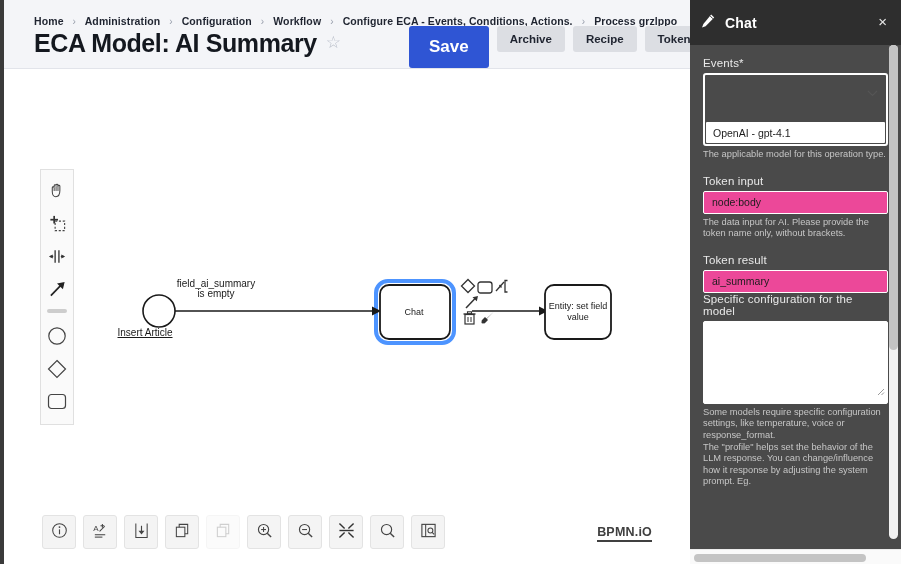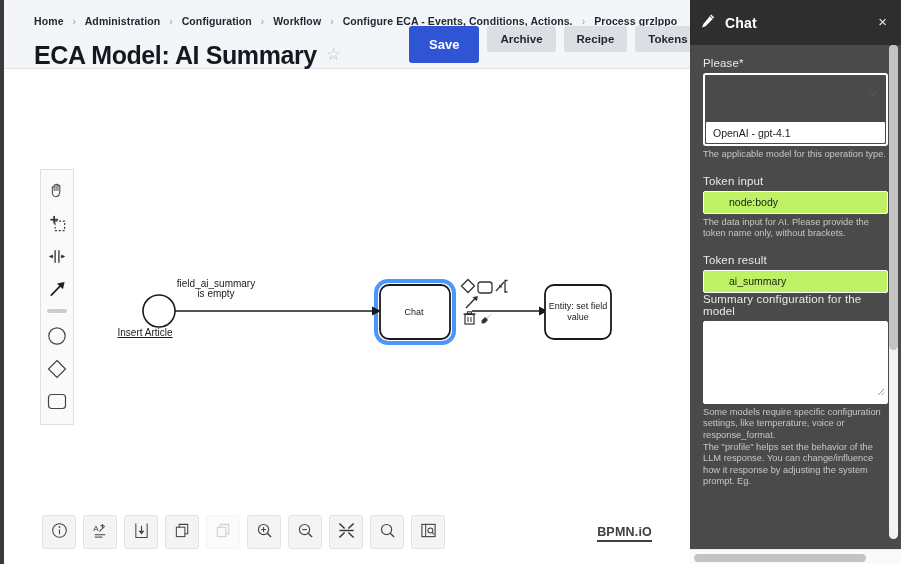--- a/index.html
+++ b/index.html
@@ -47,21 +47,21 @@
   #breadcrumb .crumb { color: #1f2430; text-decoration: none; }
   #breadcrumb .sep {
     color: #9aa0ad;
     font-weight: normal;
     margin: 0 6px;
     font-size: 10px;
   }
   #title-row {
     display: flex;
     align-items: center;
-    margin-top: 12px;
+    margin-top: 0;
   }
   #page-title {
     font-size: 25px;
     font-weight: bold;
     color: #14181f;
     letter-spacing: -0.4px;
     line-height: 30px;
   }
   #fav-star {
     margin-left: 9px;
@@ -85,21 +85,21 @@
     border: none;
     border-radius: 3px;
     cursor: pointer;
     white-space: nowrap;
     padding: 6px 12px;
   }
   .hbtn.primary {
     background: #2f55d4;
     color: #ffffff;
     padding: 11px 20px;
-    font-size: 13px;
+    font-size: 17px;
     border-radius: 3px;
   }
   .hbtn.secondary {
     background: #dcdee3;
     color: #1f2430;
     padding: 7px 13px;
   }
 
   
   #canvas {
@@ -266,27 +266,27 @@
   .field-help {
     font-size: 9.3px;
     color: #c6c6c6;
     line-height: 11.6px;
     margin-top: 3px;
     margin-bottom: 14px;
   }
   .inp {
     width: 100%;
     height: 23px;
-    background: #bef264;
+    background: #ec4899;
     border: 1px solid #ffffff;
     border-radius: 2px;
     font-family: "Liberation Sans", sans-serif;
     font-size: 10.5px;
     color: #1c1c1c;
-    padding: 0 25px;
+    padding: 0 8px;
     outline: none;
   }
   .sel-wrap {
     position: relative;
     border: 2px solid #ffffff;
     border-radius: 3px;
     padding: 1px;
     background: #4a4a4a;
   }
   .sel {
@@ -652,21 +652,21 @@
           <line x1="10.3" y1="3.1" x2="13" y2="5.8" stroke="#2e2e2e" stroke-width="1"></line>
         </svg>
       </span>
       <span id="panel-title">Chat</span>
       <span id="panel-close">×</span>
     </div>
 
     <div id="panel-body">
 
       
-      <div class="field-label">Please*</div>
+      <div class="field-label">Events*</div>
       <div class="sel-wrap">
         <select class="sel" id="model-select">
           <option>OpenAI - gpt-4.1</option>
         </select>
         <span class="sel-chev">
           <svg width="11" height="7" viewBox="0 0 11 7">
               <path d="M1 1 L5.5 5.5 L10 1" fill="none" stroke="#555" stroke-width="1.2"></path>
             </svg>
         </span>
       </div>
@@ -675,21 +675,21 @@
       
       <div class="field-label">Token input</div>
       <input class="inp" id="token-input-field" value="node:body" style="">
       <div class="field-help">The data input for AI. Please provide the token name only, without brackets.</div>
 
       
       <div class="field-label">Token result</div>
       <input class="inp" id="token-result-field" value="ai_summary" style="">
 
       
-      <div class="field-label">Summary configuration for the model</div>
+      <div class="field-label">Specific configuration for the model</div>
       <div class="ta-wrap">
         <textarea class="ta" id="specific-config-field" style=""></textarea>
         <span class="ta-grip">
           <svg width="9" height="9" viewBox="0 0 9 9">
             <line x1="8" y1="2" x2="2" y2="8" stroke="#9a9a9a" stroke-width="1"></line>
             <line x1="8" y1="5.5" x2="5.5" y2="8" stroke="#9a9a9a" stroke-width="1"></line>
           </svg>
         </span>
       </div>
       <div class="field-help" id="specific-config-help">Some models require specific configuration settings, like temperature, voice or response_format.<br>The "profile" helps set the behavior of the LLM response. You can change/influence how it response by adjusting the system prompt. Eg.</div>

